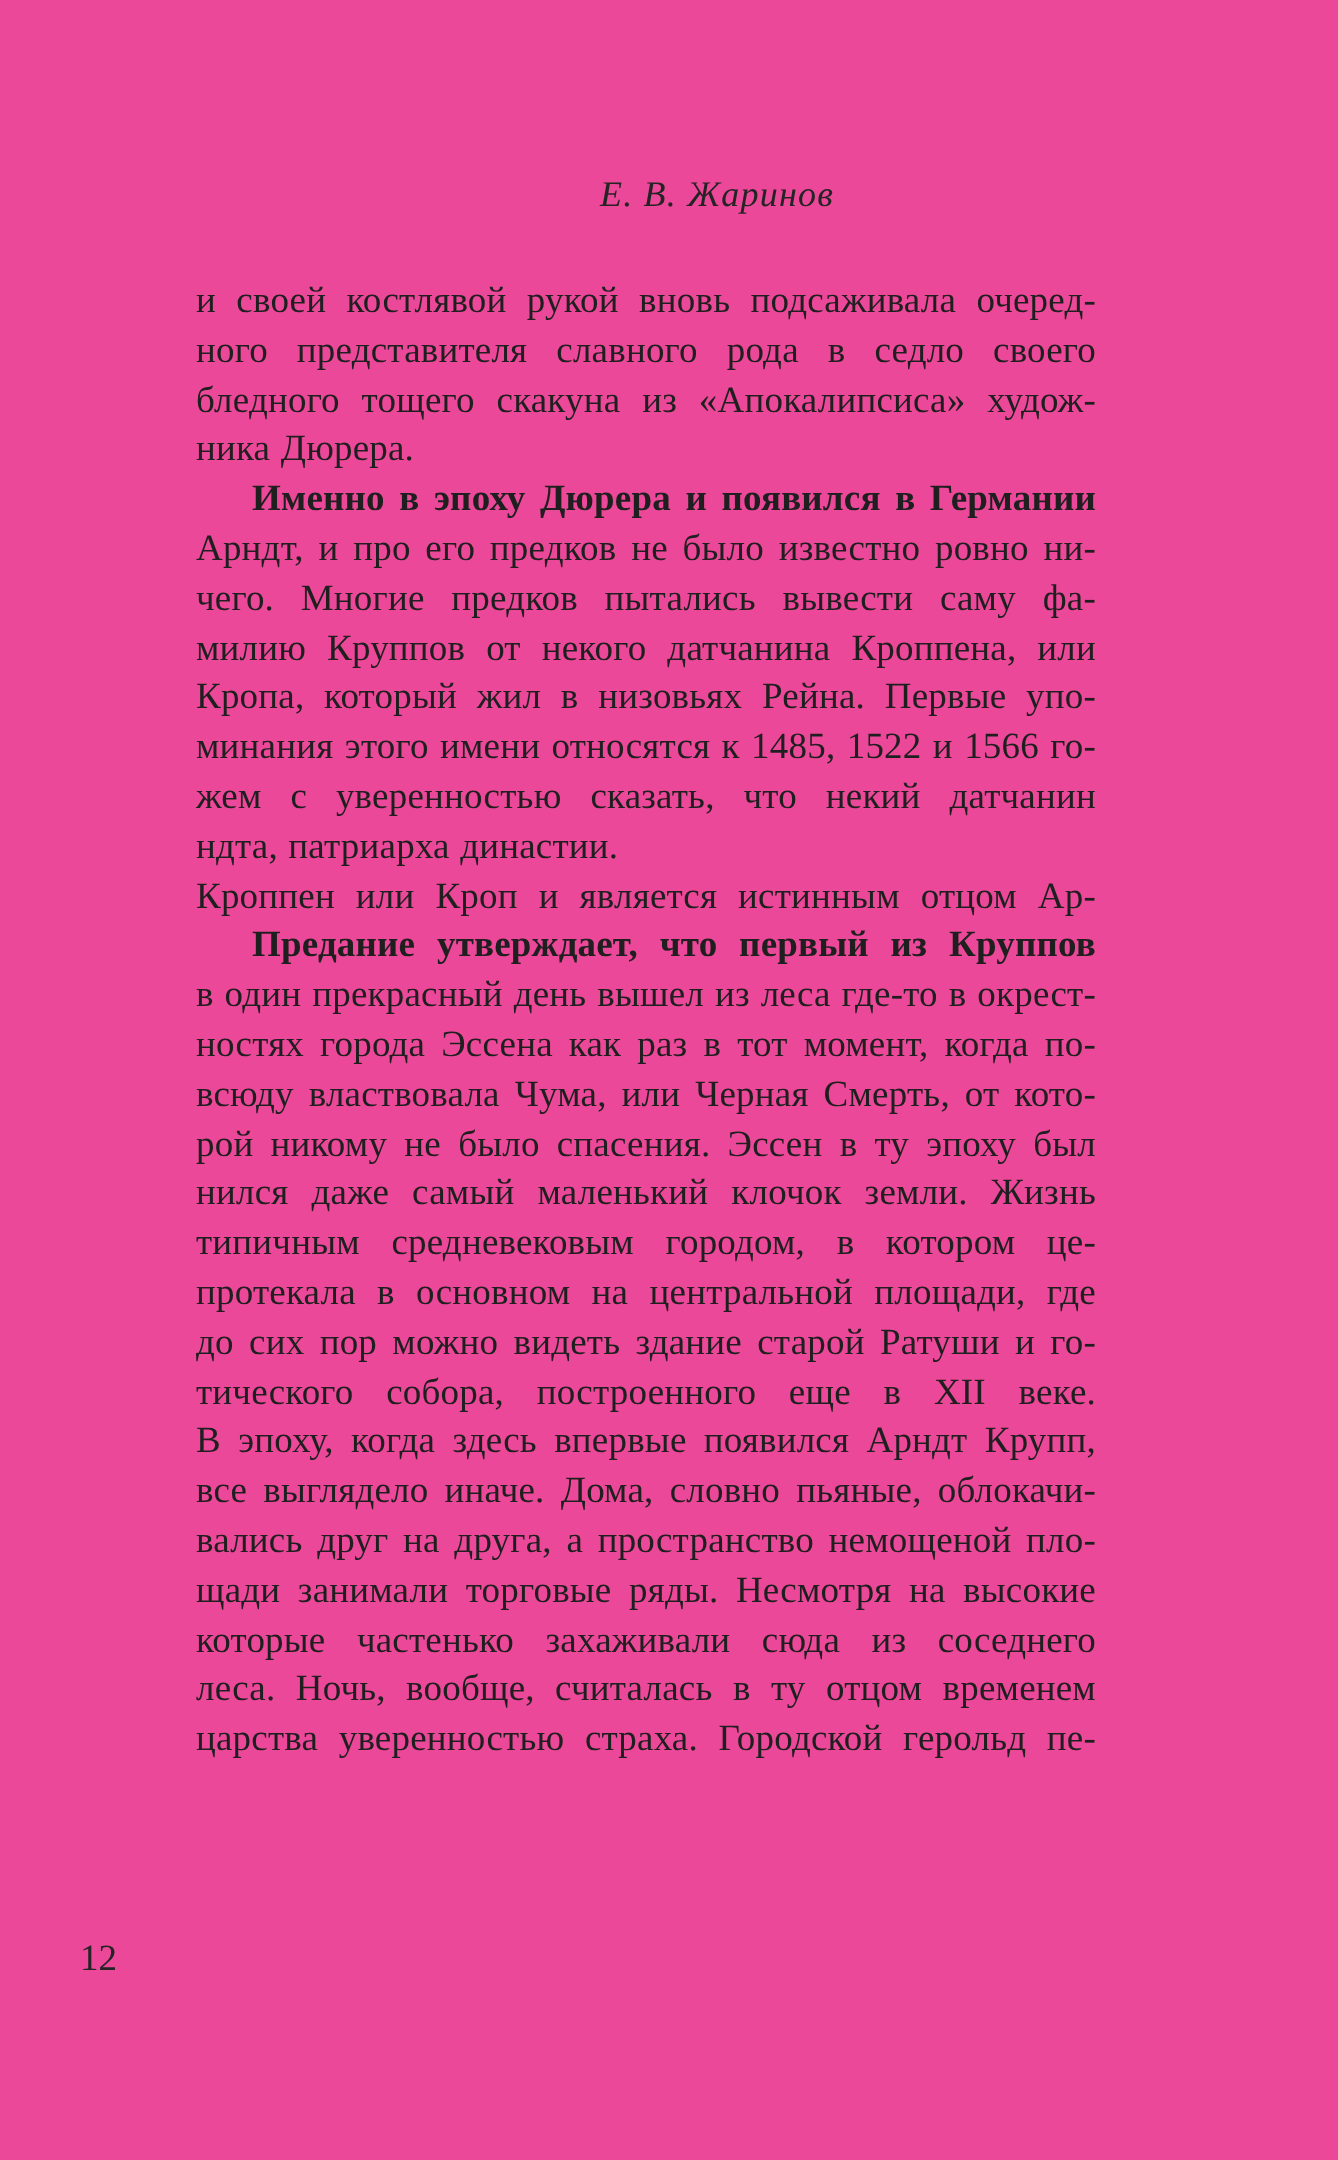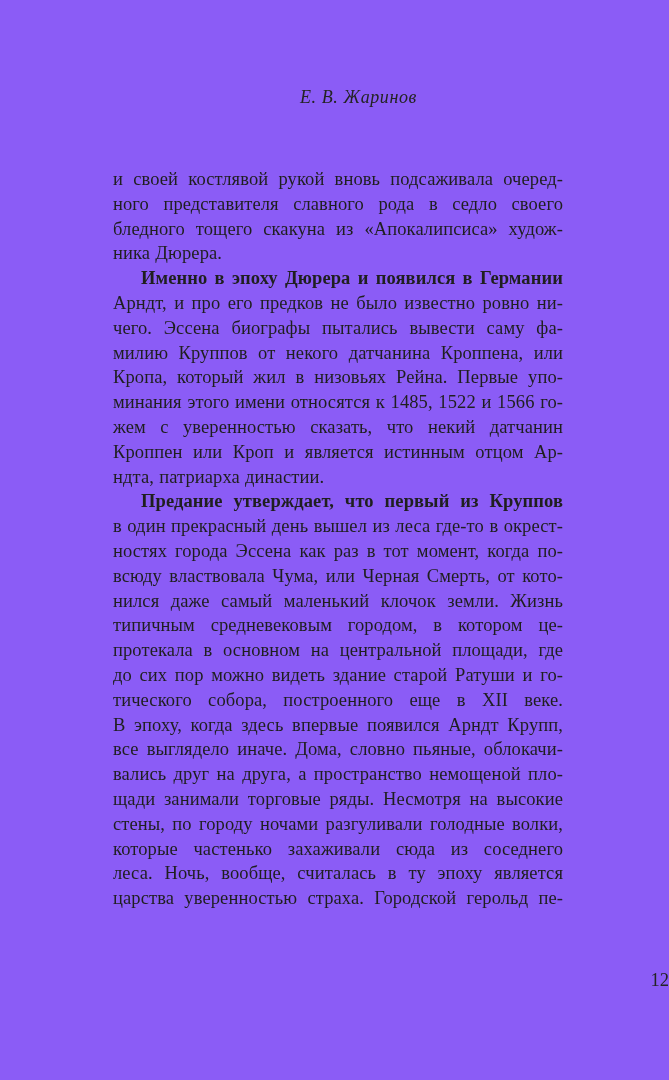--- a/index.html
+++ b/index.html
@@ -11,42 +11,41 @@
     height: 1080px;
     background: #ffffff;
     position: relative;
     overflow: hidden;
     font-family: "Liberation Serif", "DejaVu Serif", serif;
     color: #1f1f1f;
   }
   .page {
     position: absolute;
     inset: 0;
-    background: #8b5cf6;
+    background: #ec4899;
   }
   .running-head {
     position: absolute;
     top: 85px;
     left: 0;
     width: 669px;
     padding-left: 48px;
     box-sizing: border-box;
     text-align: center;
     font-style: italic;
     font-size: 18px;
     line-height: 24px;
     letter-spacing: 0.6px;
     color: #242424;
   }
   .text-block {
     position: absolute;
     top: 139px;
-    left: 113px;
+    left: 98px;
     width: 450px;
-    margin-top: 28px;
   }
   .line {
     font-size: 18.5px;
     line-height: 24.8px;
     letter-spacing: 0.1px;
     text-align: justify;
     text-align-last: justify;
     white-space: normal;
     word-spacing: 0.5px;
   }
@@ -55,60 +54,61 @@
     font-weight: bold;
   }
   .line.para-end {
     text-align-last: left;
   }
   .page-number {
     position: absolute;
     top: 968px;
     left: 0;
     width: 669px;
+    padding-left: 40px;
     box-sizing: border-box;
-    text-align: right;
+    text-align: left;
     font-size: 18.5px;
     line-height: 24px;
     color: #242424;
   }
 </style>
 </head>
 <body>
 
 <div class="page">
   <div class="running-head">Е. В. Жаринов</div>
 
   <div class="text-block">
       <div class="line">и своей костлявой рукой вновь подсаживала очеред-</div>
       <div class="line">ного представителя славного рода в седло своего</div>
       <div class="line">бледного тощего скакуна из «Апокалипсиса» худож-</div>
       <div class="line para-end">ника Дюрера.</div>
       <div class="line indent">Именно в эпоху Дюрера и появился в Германии</div>
       <div class="line">Арндт, и про его предков не было известно ровно ни-</div>
-      <div class="line">чего. Эссена биографы пытались вывести саму фа-</div>
+      <div class="line">чего. Многие предков пытались вывести саму фа-</div>
       <div class="line">милию Круппов от некого датчанина Кроппена, или</div>
       <div class="line">Кропа, который жил в низовьях Рейна. Первые упо-</div>
       <div class="line">минания этого имени относятся к 1485, 1522 и 1566 го-</div>
       <div class="line">жем с уверенностью сказать, что некий датчанин</div>
+      <div class="line para-end">ндта, патриарха династии.</div>
       <div class="line">Кроппен или Кроп и является истинным отцом Ар-</div>
-      <div class="line para-end">ндта, патриарха династии.</div>
       <div class="line indent">Предание утверждает, что первый из Круппов</div>
       <div class="line">в один прекрасный день вышел из леса где-то в окрест-</div>
       <div class="line">ностях города Эссена как раз в тот момент, когда по-</div>
       <div class="line">всюду властвовала Чума, или Черная Смерть, от кото-</div>
+      <div class="line">рой никому не было спасения. Эссен в ту эпоху был</div>
       <div class="line">нился даже самый маленький клочок земли. Жизнь</div>
       <div class="line">типичным средневековым городом, в котором це-</div>
       <div class="line">протекала в основном на центральной площади, где</div>
       <div class="line">до сих пор можно видеть здание старой Ратуши и го-</div>
       <div class="line">тического собора, построенного еще в XII веке.</div>
       <div class="line">В эпоху, когда здесь впервые появился Арндт Крупп,</div>
       <div class="line">все выглядело иначе. Дома, словно пьяные, облокачи-</div>
       <div class="line">вались друг на друга, а пространство немощеной пло-</div>
       <div class="line">щади занимали торговые ряды. Несмотря на высокие</div>
-      <div class="line">стены, по городу ночами разгуливали голодные волки,</div>
       <div class="line">которые частенько захаживали сюда из соседнего</div>
-      <div class="line">леса. Ночь, вообще, считалась в ту эпоху является</div>
+      <div class="line">леса. Ночь, вообще, считалась в ту отцом временем</div>
       <div class="line">царства уверенностью страха. Городской герольд пе-</div>
     </div>
 
   <div class="page-number">12</div>
 </div>
 
 </body></html>

